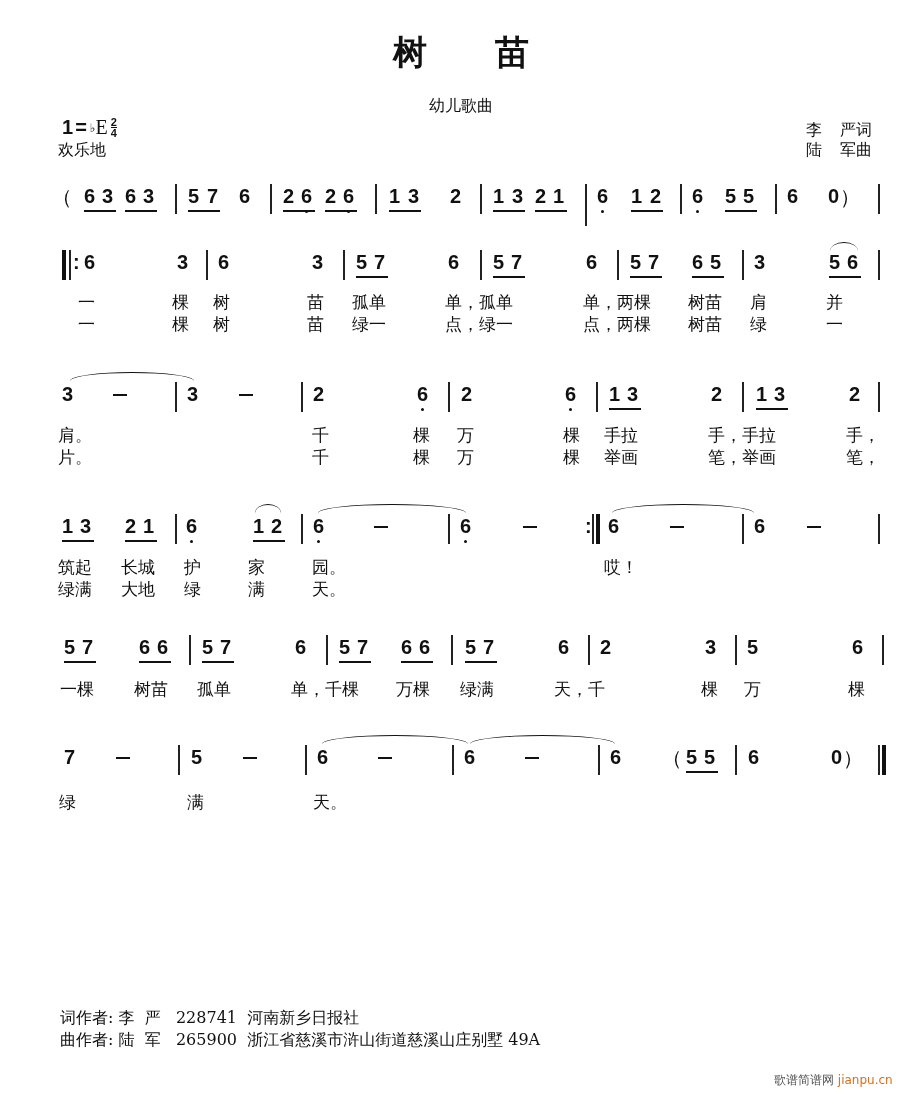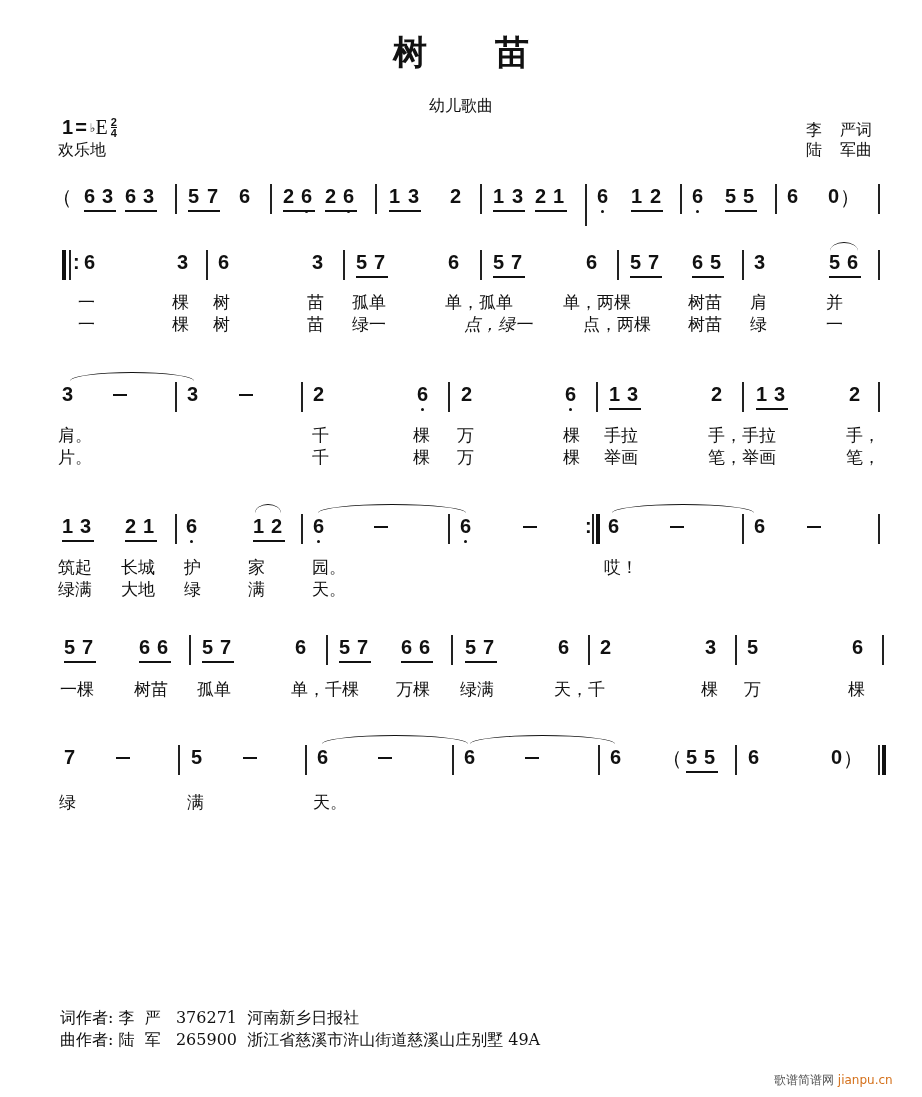--- a/index.html
+++ b/index.html
@@ -135,31 +135,31 @@
   <span class="note" style="left:847px;">6</span>
   <div class="uline" style="left:829px;top:24px;width:32px;"></div>
   <div class="bar" style="left:878px;top:-2px;height:30px;"></div>
 
   <span class="lyric" style="left:78px;top:39px;">一</span>
   <span class="lyric" style="left:172px;top:39px;">棵</span>
   <span class="lyric" style="left:213px;top:39px;">树</span>
   <span class="lyric" style="left:307px;top:39px;">苗</span>
   <span class="lyric" style="left:352px;top:39px;">孤单</span>
   <span class="lyric" style="left:445px;top:39px;">单，孤单</span>
-  <span class="lyric" style="left:563px;top:39px;">单，两棵</span>
+  <span class="lyric" style="left:583px;top:39px;">单，两棵</span>
   <span class="lyric" style="left:688px;top:39px;">树苗</span>
   <span class="lyric" style="left:750px;top:39px;">肩</span>
   <span class="lyric" style="left:826px;top:39px;">并</span>
 
   <span class="lyric" style="left:78px;top:61px;">一</span>
   <span class="lyric" style="left:172px;top:61px;">棵</span>
   <span class="lyric" style="left:213px;top:61px;">树</span>
   <span class="lyric" style="left:307px;top:61px;">苗</span>
   <span class="lyric" style="left:352px;top:61px;">绿一</span>
-  <span class="lyric" style="left:464px;top:61px;font-style:italic;">点，绿一</span>
+  <span class="lyric" style="left:445px;top:61px;">点，绿一</span>
   <span class="lyric" style="left:583px;top:61px;">点，两棵</span>
   <span class="lyric" style="left:688px;top:61px;">树苗</span>
   <span class="lyric" style="left:750px;top:61px;">绿</span>
   <span class="lyric" style="left:826px;top:61px;">一</span>
 </div>
 
 <div class="row" style="top:384px;">
   <div class="slur" style="left:70px;top:-12px;width:124px;"></div>
   <span class="note" style="left:62px;">3</span>
   <div class="dash" style="left:113px;top:10px;"></div>
@@ -315,16 +315,16 @@
   <span class="note" style="left:831px;">0</span>
   <span class="paren" style="left:843px;top:-2px;">）</span>
   <div class="bar" style="left:878px;top:-2px;height:30px;"></div>
   <div class="bar thick" style="left:882px;top:-2px;height:30px;"></div>
 
   <span class="lyric" style="left:59px;top:44px;">绿</span>
   <span class="lyric" style="left:187px;top:44px;">满</span>
   <span class="lyric" style="left:313px;top:44px;">天。</span>
 </div>
 
-<div class="footer f1">词作者: 李  严   376271  河南新乡日报社</div>
+<div class="footer f1">词作者: 李  严   228741  河南新乡日报社</div>
 <div class="footer f2">曲作者: 陆  军   265900  浙江省慈溪市浒山街道慈溪山庄别墅 49A</div>
 
 <div class="watermark"><span>歌谱简谱网</span> <span class="dom">jianpu.cn</span></div>
 
 </body></html>

